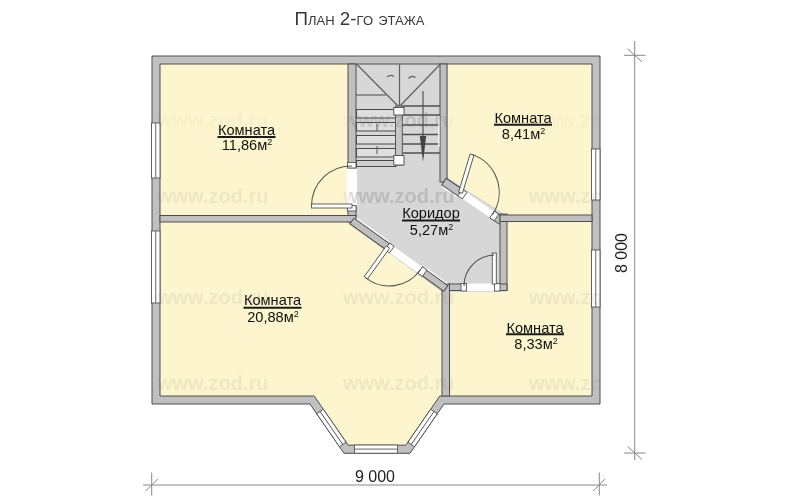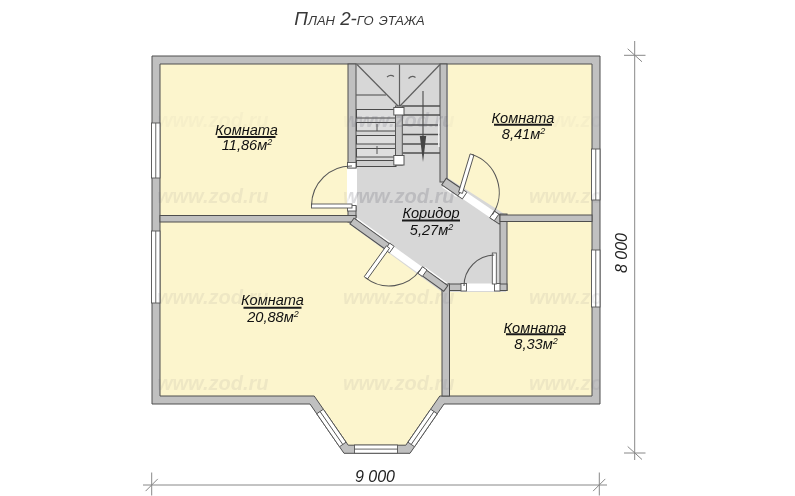--- a/index.html
+++ b/index.html
@@ -1,16 +1,16 @@
 <!DOCTYPE html>
 <html><head>
 <meta charset="utf-8">
 <style>
   html,body{margin:0;padding:0;background:#ffffff;}
-  .wrap{width:659px;height:496px;position:relative;font-family:"Liberation Sans", sans-serif;font-style:italic;}
+  .wrap{width:659px;height:496px;position:relative;font-family:"Liberation Sans", sans-serif;}
   svg{position:absolute;left:0;top:0;}
   text{font-family:"Liberation Sans", sans-serif;}
 </style>
 </head>
 <body>
 <div class="wrap">
 <svg width="795" height="496" viewBox="0 0 795 496">
 
   <rect x="0" y="0" width="795" height="496" fill="#ffffff"></rect>
   <defs>

